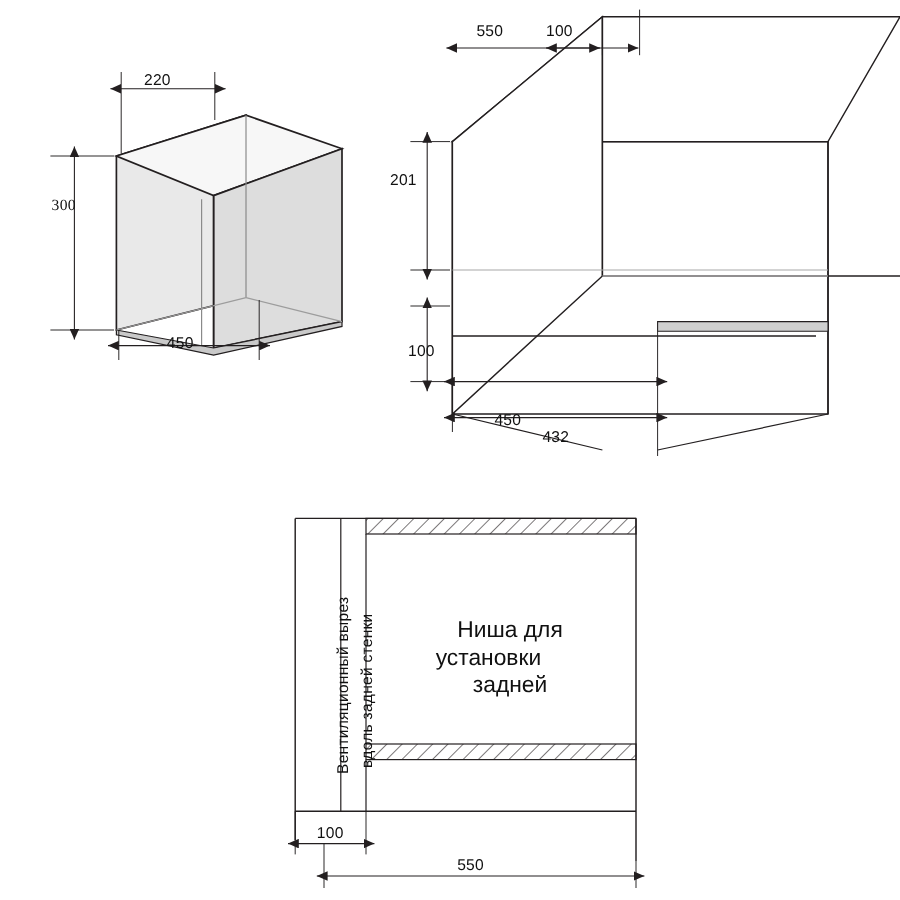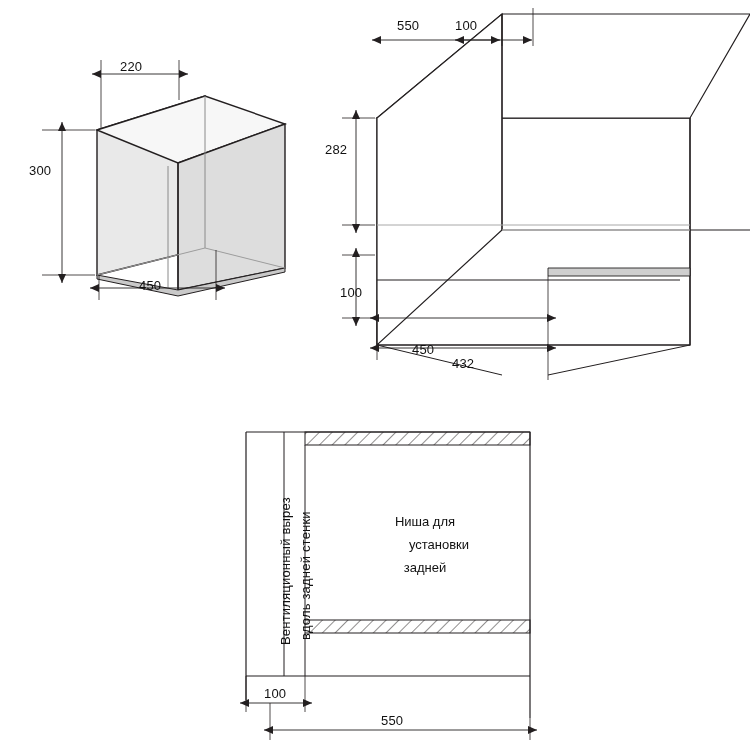--- a/index.html
+++ b/index.html
@@ -29,21 +29,21 @@
     color: #111111;
     white-space: nowrap;
     letter-spacing: 0.2px;
   }
   .lbl.vert {
     transform-origin: 0 0;
     transform: rotate(-90deg);
   }
   .niche-text {
     position: absolute;
-    font-size: 13px;
+    font-size: 19px;
     color: #111111;
     text-align: center;
     line-height: 1.5;
     white-space: nowrap;
   }
 </style>
 </head>
 <body>
 
 <svg id="canvas" viewBox="0 0 750 750" xmlns="http://www.w3.org/2000/svg">
@@ -149,31 +149,31 @@
     <line x1="305" y1="676" x2="305" y2="712" stroke="#231f20" stroke-width="0.8"></line>
     <line x1="240" y1="703" x2="312" y2="703" stroke="#231f20" stroke-width="0.9" marker-start="url(#arrStart)" marker-end="url(#arrEnd)"></line>
 
     <line x1="270" y1="703" x2="270" y2="740" stroke="#231f20" stroke-width="0.8"></line>
     <line x1="530" y1="718" x2="530" y2="740" stroke="#231f20" stroke-width="0.8"></line>
     <line x1="264" y1="730" x2="537" y2="730" stroke="#231f20" stroke-width="0.9" marker-start="url(#arrStart)" marker-end="url(#arrEnd)"></line>
   </g>
 </svg>
 
 <div class="lbl" style="left:120px; top:74px; transform:translateY(-100%);">220</div>
-<div class="lbl" style="left:29px; top:163px;">300</div>
+<div class="lbl" style="left:43px; top:163px;font-family:Liberation Serif, serif;">300</div>
 <div class="lbl" style="left:139px; top:278px;">450</div>
 
 <div class="lbl" style="left:397px; top:33px; transform:translateY(-100%);">550</div>
 <div class="lbl" style="left:455px; top:33px; transform:translateY(-100%);">100</div>
-<div class="lbl" style="left:325px; top:142px;">282</div>
+<div class="lbl" style="left:325px; top:142px;">201</div>
 <div class="lbl" style="left:340px; top:285px;">100</div>
 <div class="lbl" style="left:452px; top:312px;margin-top:44px;">432</div>
 <div class="lbl" style="left:412px; top:342px;">450</div>
 
 <div class="lbl" style="left:264px; top:686px;">100</div>
 <div class="lbl" style="left:381px; top:713px;">550</div>
 
 <div class="lbl vert" style="left:278px; top:645px;">Вентиляционный вырез</div>
 <div class="lbl vert" style="left:298px; top:640px;">вдоль задней стенки</div>
 
 <div class="niche-text" style="left:425px; top:512px; transform:translateX(-50%);">Ниша для</div>
-<div class="niche-text" style="left:439px; top:535px; transform:translateX(-50%);">установки</div>
+<div class="niche-text" style="left:407px; top:535px; transform:translateX(-50%);">установки</div>
 <div class="niche-text" style="left:425px; top:558px; transform:translateX(-50%);">задней</div>
 
 </body></html>

